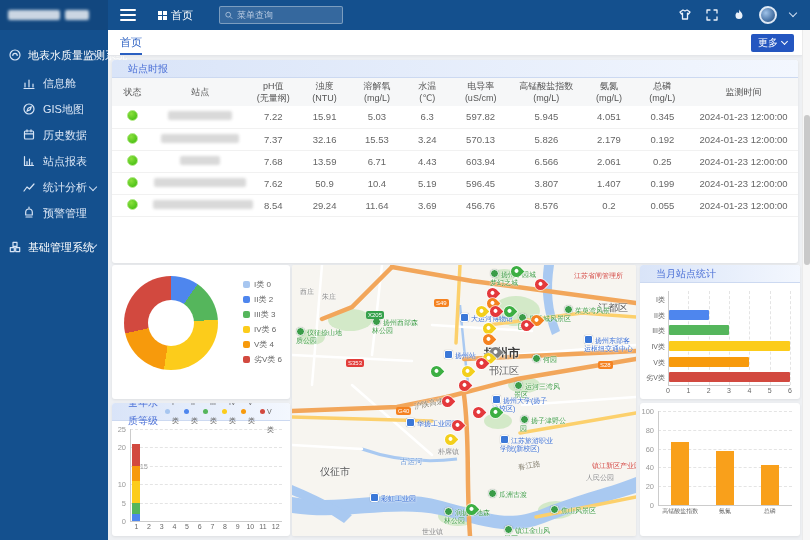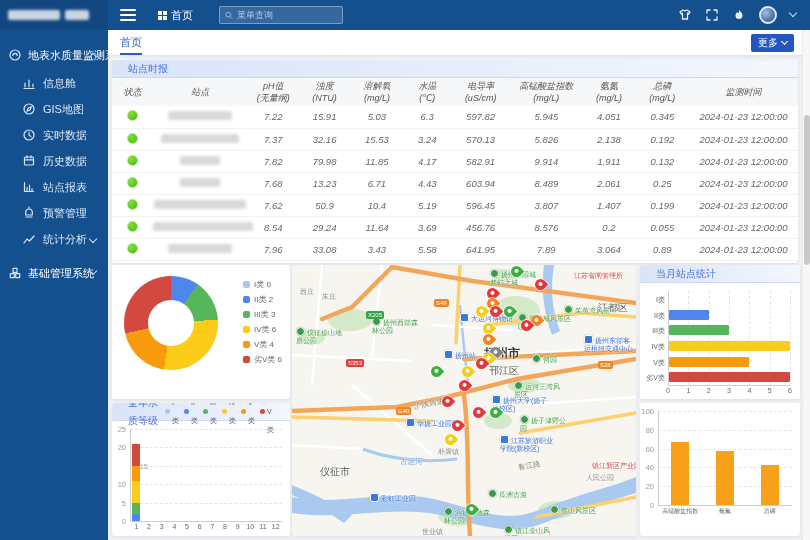--- a/index.html
+++ b/index.html
@@ -44,21 +44,21 @@
 
   
   #content { position:absolute; left:108px; top:56px; width:694px; height:484px; }
   .panel { position:absolute; background:#fff; border-radius:3px; box-shadow:0 1px 3px rgba(0,0,0,.07); overflow:hidden; }
   .phead { height:18px; line-height:18px; background:linear-gradient(90deg,#d9e4f8,#f3f7fe); color:#4a6fd6; font-size:10px; padding:0 16px; border-bottom:1px solid #ccd9f1; display:flex; align-items:center; }
   .phead .plink { margin-left:auto; color:#9aa3b0; font-size:9px; cursor:pointer; }
   .pbody { position:relative; }
 
   
   #station-panel { left:4px; top:4px; width:686px; height:203px; }
-  #station-table { width:100%; border-collapse:collapse; table-layout:fixed;font-style:italic; }
+  #station-table { width:100%; border-collapse:collapse; table-layout:fixed; }
   #station-table th { background:#f6f7f8; color:#555; font-weight:normal; font-size:9px; line-height:12px; padding:2px 0; }
   #station-table td { text-align:center; font-size:9.5px; color:#666; height:22px; border-bottom:1px solid #f1f1f1; }
   .dot { display:inline-block; width:11px; height:11px; border-radius:50%; background:radial-gradient(circle at 35% 30%, #8ae03c, #52c41a 70%); border:1px solid #b7eb8f; }
   .st-redact { display:inline-block; height:9px; background:#d9d9d9; border-radius:2px; filter:blur(1.5px); }
 
   
   #donut-panel { left:4px; top:209px; width:178px; height:134px; }
   #year-panel { left:4px; top:347px; width:178px; height:133px; }
   #hbar-panel { left:532px; top:209px; width:160px; height:134px; }
   #vbar-panel { left:532px; top:347px; width:160px; height:133px; }
@@ -132,61 +132,52 @@
             <svg viewBox="0 0 14 14">
               <circle cx="7" cy="7" r="5"></circle>
               <path d="M9.3 4.7 8.2 7.8 5 9.3 6.1 6.2Z"></path>
             </svg>
           </span>
           <span class="lbl">GIS地图</span>
         </div>
         <div class="side-item">
           <span class="micon">
             <svg viewBox="0 0 14 14">
-              <circle cx="7" cy="7" r="5"></circle>
-              <path d="M7 4.2V7l2 1.6"></path>
-            </svg>
-          </span>
-          <span class="lbl">实时数据</span>
-        </div>
-        <div class="side-item">
-          <span class="micon">
-            <svg viewBox="0 0 14 14">
               <rect x="2.5" y="3" width="9" height="8" rx="1"></rect>
               <path d="M2.5 5.8h9M5 1.8v2M9 1.8v2"></path>
             </svg>
           </span>
           <span class="lbl">历史数据</span>
         </div>
         <div class="side-item">
           <span class="micon">
             <svg viewBox="0 0 14 14">
               <path d="M2.5 2.5v9h9"></path>
               <path d="M5 11V7.5M7.5 11V5M10 11V8.5"></path>
             </svg>
           </span>
           <span class="lbl">站点报表</span>
         </div>
         <div class="side-item">
           <span class="micon">
             <svg viewBox="0 0 14 14">
+              <path d="M2 11l3-4 2.5 2L12 4"></path>
+            </svg>
+          </span>
+          <span class="lbl">统计分析</span>
+          <span class="chev down"></span>
+        </div>
+        <div class="side-item">
+          <span class="micon">
+            <svg viewBox="0 0 14 14">
               <path d="M7 3a3.3 3.3 0 0 1 3.3 3.3V9H3.7V6.3A3.3 3.3 0 0 1 7 3Z"></path>
               <path d="M4 11h6M7 1v1.2"></path>
             </svg>
           </span>
           <span class="lbl">预警管理</span>
-        </div>
-        <div class="side-item">
-          <span class="micon">
-            <svg viewBox="0 0 14 14">
-              <path d="M2 11l3-4 2.5 2L12 4"></path>
-            </svg>
-          </span>
-          <span class="lbl">统计分析</span>
-          <span class="chev down"></span>
         </div>
         <div style="height: 6px;"></div>
         <div class="side-sec">
           <span class="micon">
             <svg viewBox="0 0 14 14">
               <rect x="2.3" y="7.6" width="4" height="4"></rect>
               <rect x="7.7" y="7.6" width="4" height="4"></rect>
               <rect x="5" y="2.4" width="4" height="4"></rect>
             </svg>
           </span>
@@ -292,46 +283,33 @@
             </tr>
             <tr>
               <td><span class="dot"></span></td>
               <td><span class="st-redact" style="width: 78px;"></span></td>
               <td>7.37</td>
               <td>32.16</td>
               <td>15.53</td>
               <td>3.24</td>
               <td>570.13</td>
               <td>5.826</td>
-              <td>2.138</td>
+              <td>2.179</td>
               <td>0.192</td>
               <td>2024-01-23 12:00:00</td>
             </tr>
             <tr>
               <td><span class="dot"></span></td>
               <td><span class="st-redact" style="width: 40px;"></span></td>
-              <td>7.82</td>
-              <td>79.98</td>
-              <td>11.85</td>
-              <td>4.17</td>
-              <td>582.91</td>
-              <td>9.914</td>
-              <td>1.911</td>
-              <td>0.132</td>
-              <td>2024-01-23 12:00:00</td>
-            </tr>
-            <tr>
-              <td><span class="dot"></span></td>
-              <td><span class="st-redact" style="width: 40px;"></span></td>
               <td>7.68</td>
-              <td>13.23</td>
+              <td>13.59</td>
               <td>6.71</td>
               <td>4.43</td>
               <td>603.94</td>
-              <td>8.489</td>
+              <td>6.566</td>
               <td>2.061</td>
               <td>0.25</td>
               <td>2024-01-23 12:00:00</td>
             </tr>
             <tr>
               <td><span class="dot"></span></td>
               <td><span class="st-redact" style="width: 92px;"></span></td>
               <td>7.62</td>
               <td>50.9</td>
               <td>10.4</td>
@@ -346,33 +324,20 @@
               <td><span class="dot"></span></td>
               <td><span class="st-redact" style="width: 100px;"></span></td>
               <td>8.54</td>
               <td>29.24</td>
               <td>11.64</td>
               <td>3.69</td>
               <td>456.76</td>
               <td>8.576</td>
               <td>0.2</td>
               <td>0.055</td>
-              <td>2024-01-23 12:00:00</td>
-            </tr>
-            <tr>
-              <td><span class="dot"></span></td>
-              <td><span class="st-redact" style="width: 64px;"></span></td>
-              <td>7.96</td>
-              <td>33.08</td>
-              <td>3.43</td>
-              <td>5.58</td>
-              <td>641.95</td>
-              <td>7.89</td>
-              <td>3.064</td>
-              <td>0.89</td>
               <td>2024-01-23 12:00:00</td>
             </tr>
           </tbody>
         </table>
     </section>
 
     <section class="panel" id="donut-panel">
       <div class="pbody" id="donut-body" style="height:139px">
           <div style="position: absolute; left: 12px; top: 11px; width: 94px; height: 94px; border-radius: 50%; background: conic-gradient(rgb(78, 134, 238) 0deg, rgb(78, 134, 238) 34.2857deg, rgb(85, 182, 92) 34.2857deg, rgb(85, 182, 92) 85.7143deg, rgb(252, 204, 27) 85.7143deg, rgb(252, 204, 27) 188.571deg, rgb(247, 154, 12) 188.571deg, rgb(247, 154, 12) 257.143deg, rgb(210, 73, 63) 257.143deg, rgb(210, 73, 63) 360deg);">
             <div style="position: absolute; left: 24px; top: 24px; width: 46px; height: 46px; border-radius: 50%; background: rgb(255, 255, 255);"></div>

